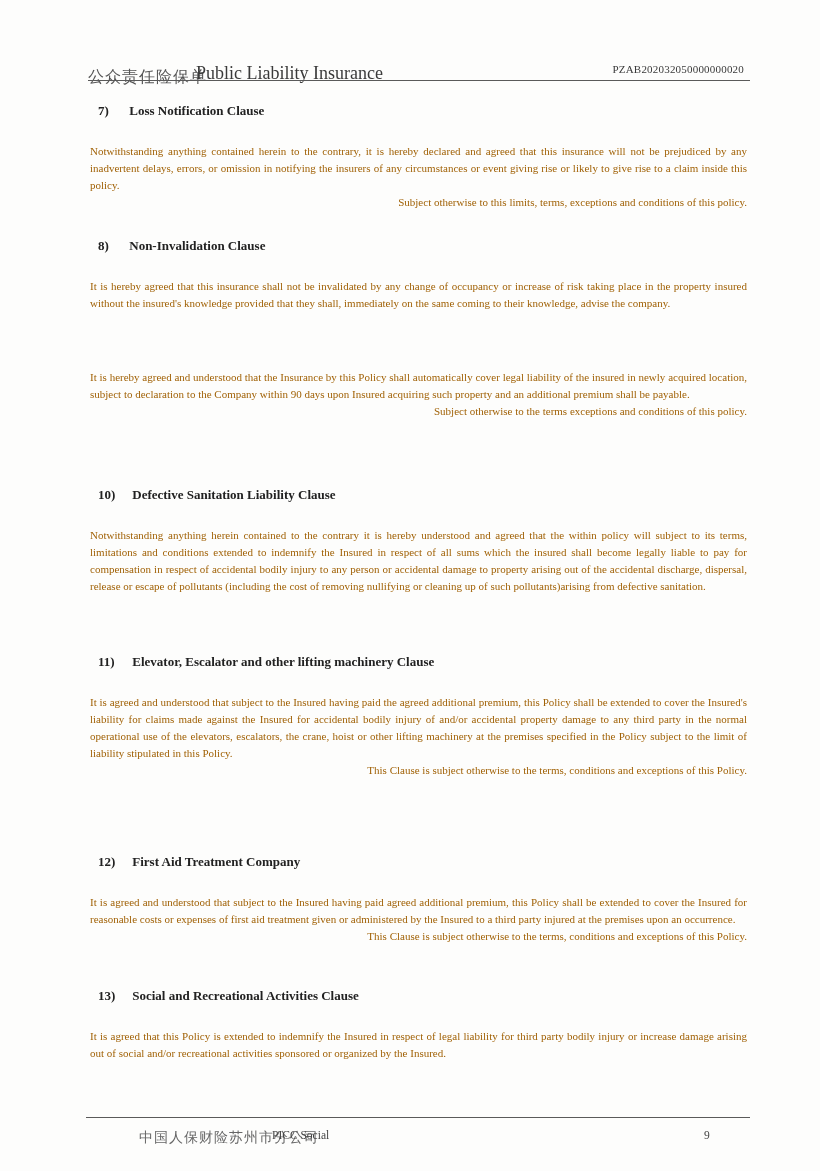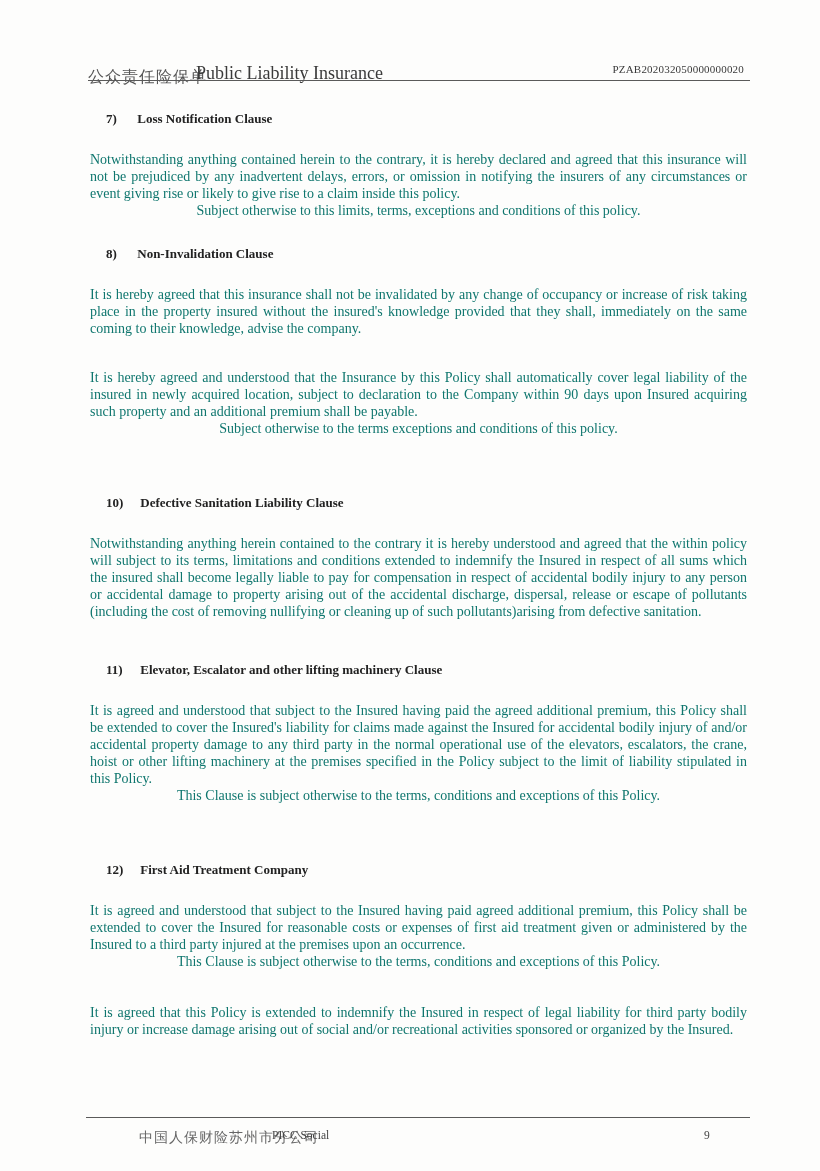--- a/index.html
+++ b/index.html
@@ -60,43 +60,43 @@
       border-top: 1.6px solid #5a5a5a;
     }
     .clause {
       position: absolute;
       left: 90px;
       width: 657px;
     }
     .clause-title {
       font-weight: bold;
       font-size: 13px;
-      margin: 16px;
+      margin: 8px;
       line-height: 16px;
       color: #222;
     }
     .clause-title .num {
       display: inline-block;
       min-width: 28px;
     }
     .clause-title .num.wide {
       min-width: 31px;
     }
     .clause-body {
       margin-top: 22px;
-      font-size: 14px;
+      font-size: 11px;
       line-height: 17px;
-      color: #0f766e;
+      color: #a16207;
     }
     .clause-body p {
       margin: 0;
       text-align: justify;
     }
     .clause-body p.last-left {
-      text-align: center;
+      text-align: right;
     }
     .footer-rule {
       position: absolute;
       left: 86px;
       top: 1117px;
       width: 664px;
       height: 0;
       border-top: 1.4px solid #5a5a5a;
     }
     .footer {
@@ -196,20 +196,24 @@
       <span class="num wide">12)</span>
       <span>First Aid Treatment Company</span>
     </h3>
     <div class="clause-body" style="margin-top:24px;">
       <p>It is agreed and understood that subject to the Insured having paid agreed additional premium, this Policy shall be extended to cover the Insured for reasonable costs or expenses of first aid treatment given or administered by the Insured to a third party injured at the premises upon an occurrence.</p>
       <p class="last-left">This Clause is subject otherwise to the terms, conditions and exceptions of this Policy.</p>
     </div>
   </section>
 
   <section class="clause" style="top:980px;">
+    <h3 class="clause-title">
+      <span class="num wide">13)</span>
+      <span>Social and Recreational Activities Clause</span>
+    </h3>
     <div class="clause-body" style="margin-top:24px;">
       <p>It is agreed that this Policy is extended to indemnify the Insured in respect of legal liability for third party bodily injury or increase damage arising out of social and/or recreational activities sponsored or organized by the Insured.</p>
     </div>
   </section>
 
   <div class="footer-rule"></div>
   <div class="footer">
     <span class="cn">中国人保财险苏州市分公司</span>
     <span class="en">PICC Social</span>
     <span class="pg">9</span>

